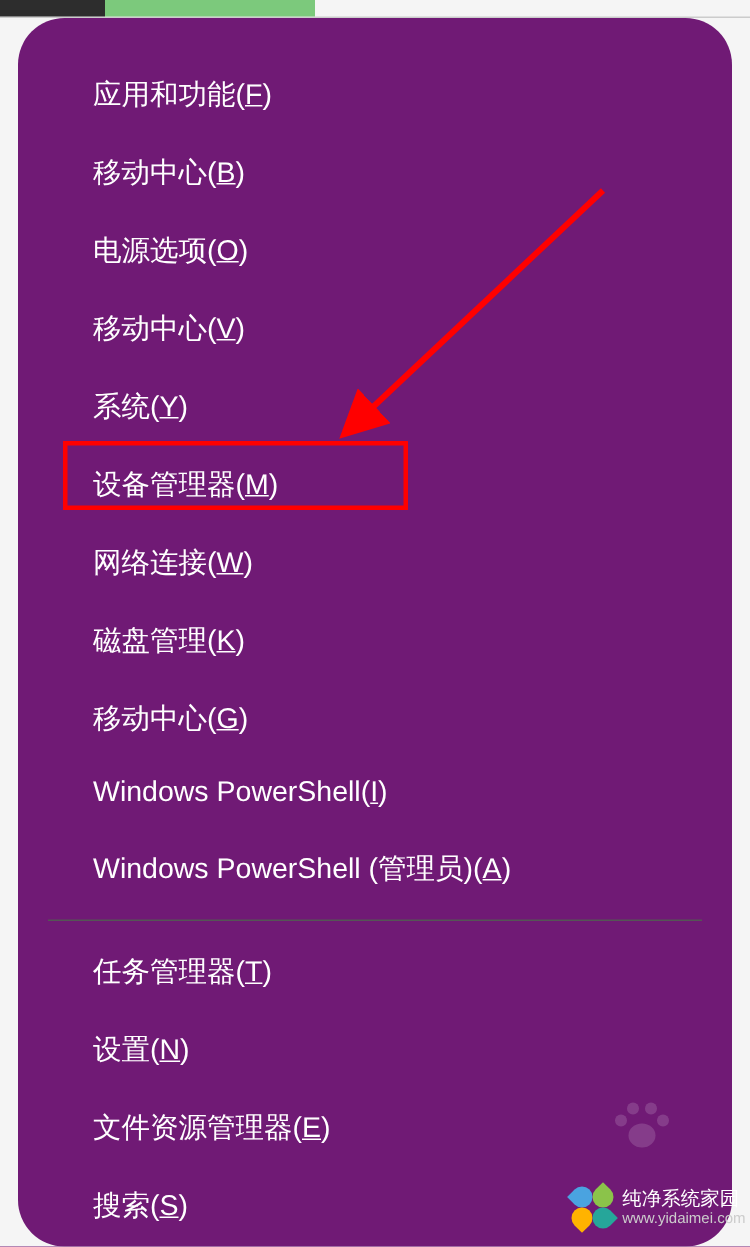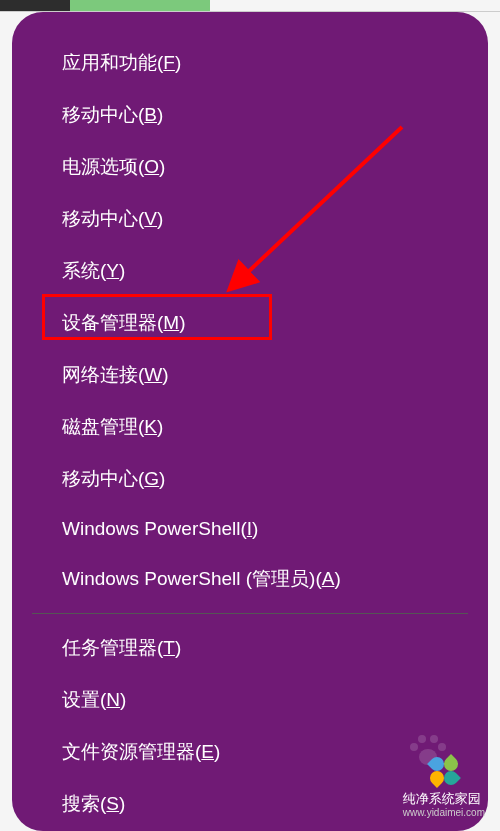--- a/index.html
+++ b/index.html
@@ -69,26 +69,25 @@
     .arrow-svg {
       position: absolute;
       pointer-events: none;
       left: 200px;
       top: 105px;
       width: 220px;
       height: 200px;
     }
     .watermark {
       position: absolute;
-      right: 15px;
+      right: 3px;
       bottom: 12px;
       display: flex;
       align-items: center;
       gap: 6px;
-      flex-direction: column;
     }
     .wm-icon {
       width: 28px;
       height: 28px;
       position: relative;
     }
     .wm-petal {
       position: absolute;
       width: 14px;
       height: 14px;

